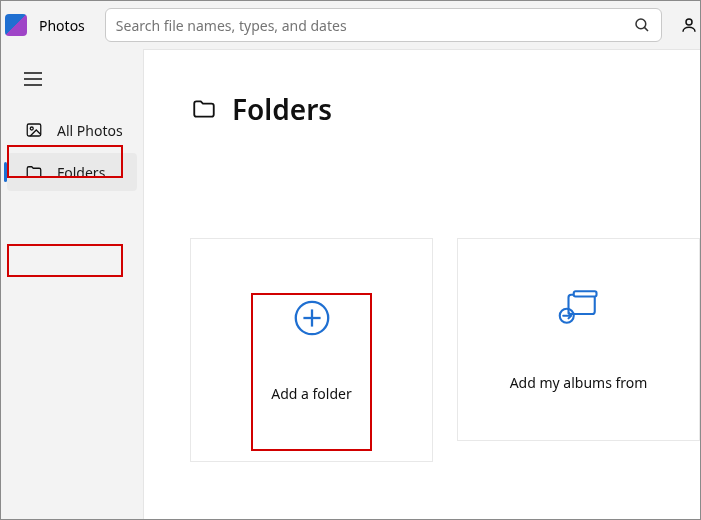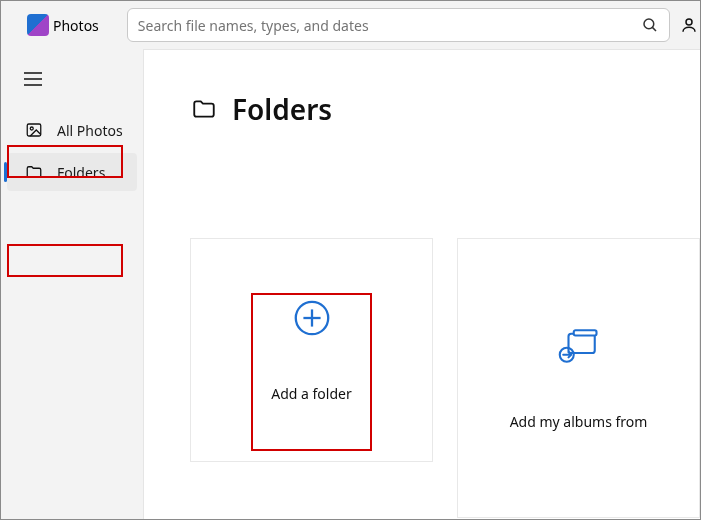--- a/index.html
+++ b/index.html
@@ -1,22 +1,22 @@
 <!DOCTYPE html>
 <html><head>
 <meta charset="utf-8">
 <style>
   * { box-sizing: border-box; margin: 0; padding: 0; font-family: "Segoe UI", -apple-system, system-ui, sans-serif; }
   html, body { width: 701px; height: 520px; overflow: hidden; background: #fff; }
   .window { width: 701px; height: 520px; border: 1px solid #8a8a8a; background: #fff; display: flex; flex-direction: column; }
 
-  .titlebar { height: 48px; display: flex; align-items: center; background: #f3f3f3; padding-left: 26px; }
+  .titlebar { height: 48px; display: flex; align-items: center; background: #f3f3f3; gap: 8px; padding-left: 4px; }
   .app-icon { width: 22px; height: 22px; border-radius: 4px; background: linear-gradient(135deg,#1f6fd1 0%, #1f6fd1 50%, #9f44c7 50%, #9f44c7 100%);} 
   .app-title { font-size: 14px; color: #000; margin-left: 4px; }
-  .search-wrap { flex: 1; margin-left: 28px; margin-right: 8px; display: flex; align-items: center; background: #fff; border: 1px solid #c9c9c9; border-radius: 6px; height: 34px; padding: 0 10px; }
+  .search-wrap { flex: 1; margin-left: 12px; margin-right: 8px; display: flex; align-items: center; background: #fff; border: 1px solid #c9c9c9; border-radius: 6px; height: 34px; padding: 0 10px; }
   .search-input { border: none; outline: none; flex: 1; font-size: 14px; color: #333; background: transparent; }
   .search-icon { width: 18px; height: 18px; display: flex; align-items: center; justify-content: center; }
   .profile-wrap { width: 22px; display: flex; justify-content: center; }
   .profile-icon { width: 18px; height: 18px; }
 
   .body { flex: 1; display: flex; min-height: 0; }
   .sidebar { width: 142px; background: #f3f3f3; display: flex; flex-direction: column; padding-top: 12px; position: relative; }
   .hamburger { width: 40px; height: 36px; display: flex; align-items: center; justify-content: center; margin-left: 12px; margin-bottom: 12px; border-radius: 4px; cursor: pointer; }
   .hamburger svg { width: 18px; height: 14px; }
 
@@ -30,21 +30,21 @@
 
   .main { flex: 1; background: #fff; border-top: 1px solid #e5e5e5; border-left: 1px solid #e5e5e5; display: flex; flex-direction: column; padding: 40px 0 0 46px; position: relative; min-width: 0; overflow: hidden; }
   .page-heading { display: flex; align-items: center; gap: 14px; }
   .page-heading .folder-ic { width: 28px; height: 26px; }
   .page-heading h1 { font-size: 28px; font-weight: 600; color: #111; }
 
   .divider-handle { position: absolute; left: -6px; top: 224px; width: 6px; height: 18px; display:flex; gap:2px; }
 
   .tiles { display: flex; gap: 24px; margin-top: 110px; }
   .tile { width: 280px; height: 224px; background: #fff; border: 1px solid #e8e8e8; display: flex; flex-direction: column; align-items: center; justify-content: center; cursor: pointer; position: relative; }
-  .tile-legacy { width: 280px; height: 280px; background: #fff; border: 1px solid #e8e8e8; display: flex; flex-direction: column; align-items: center; justify-content: center; cursor: pointer; }
+  .tile-legacy { width: 280px; height: 203px; background: #fff; border: 1px solid #e8e8e8; display: flex; flex-direction: column; align-items: center; justify-content: center; cursor: pointer; }
   .tile .tile-ic, .tile-legacy .tile-ic { width: 42px; height: 42px; margin-bottom: 46px; display: flex; align-items: center; justify-content: center; }
   .tile-label, .tile-label2 { font-size: 14px; color: #111; text-align: center; line-height: 1.35; }
   .tile-annot { position: absolute; border: 2px solid #d10000; left: 60px; top: 54px; right: 60px; bottom: 10px; pointer-events: none; }
 </style>
 </head>
 <body>
 
 <div class="window">
 
   <div class="titlebar">

